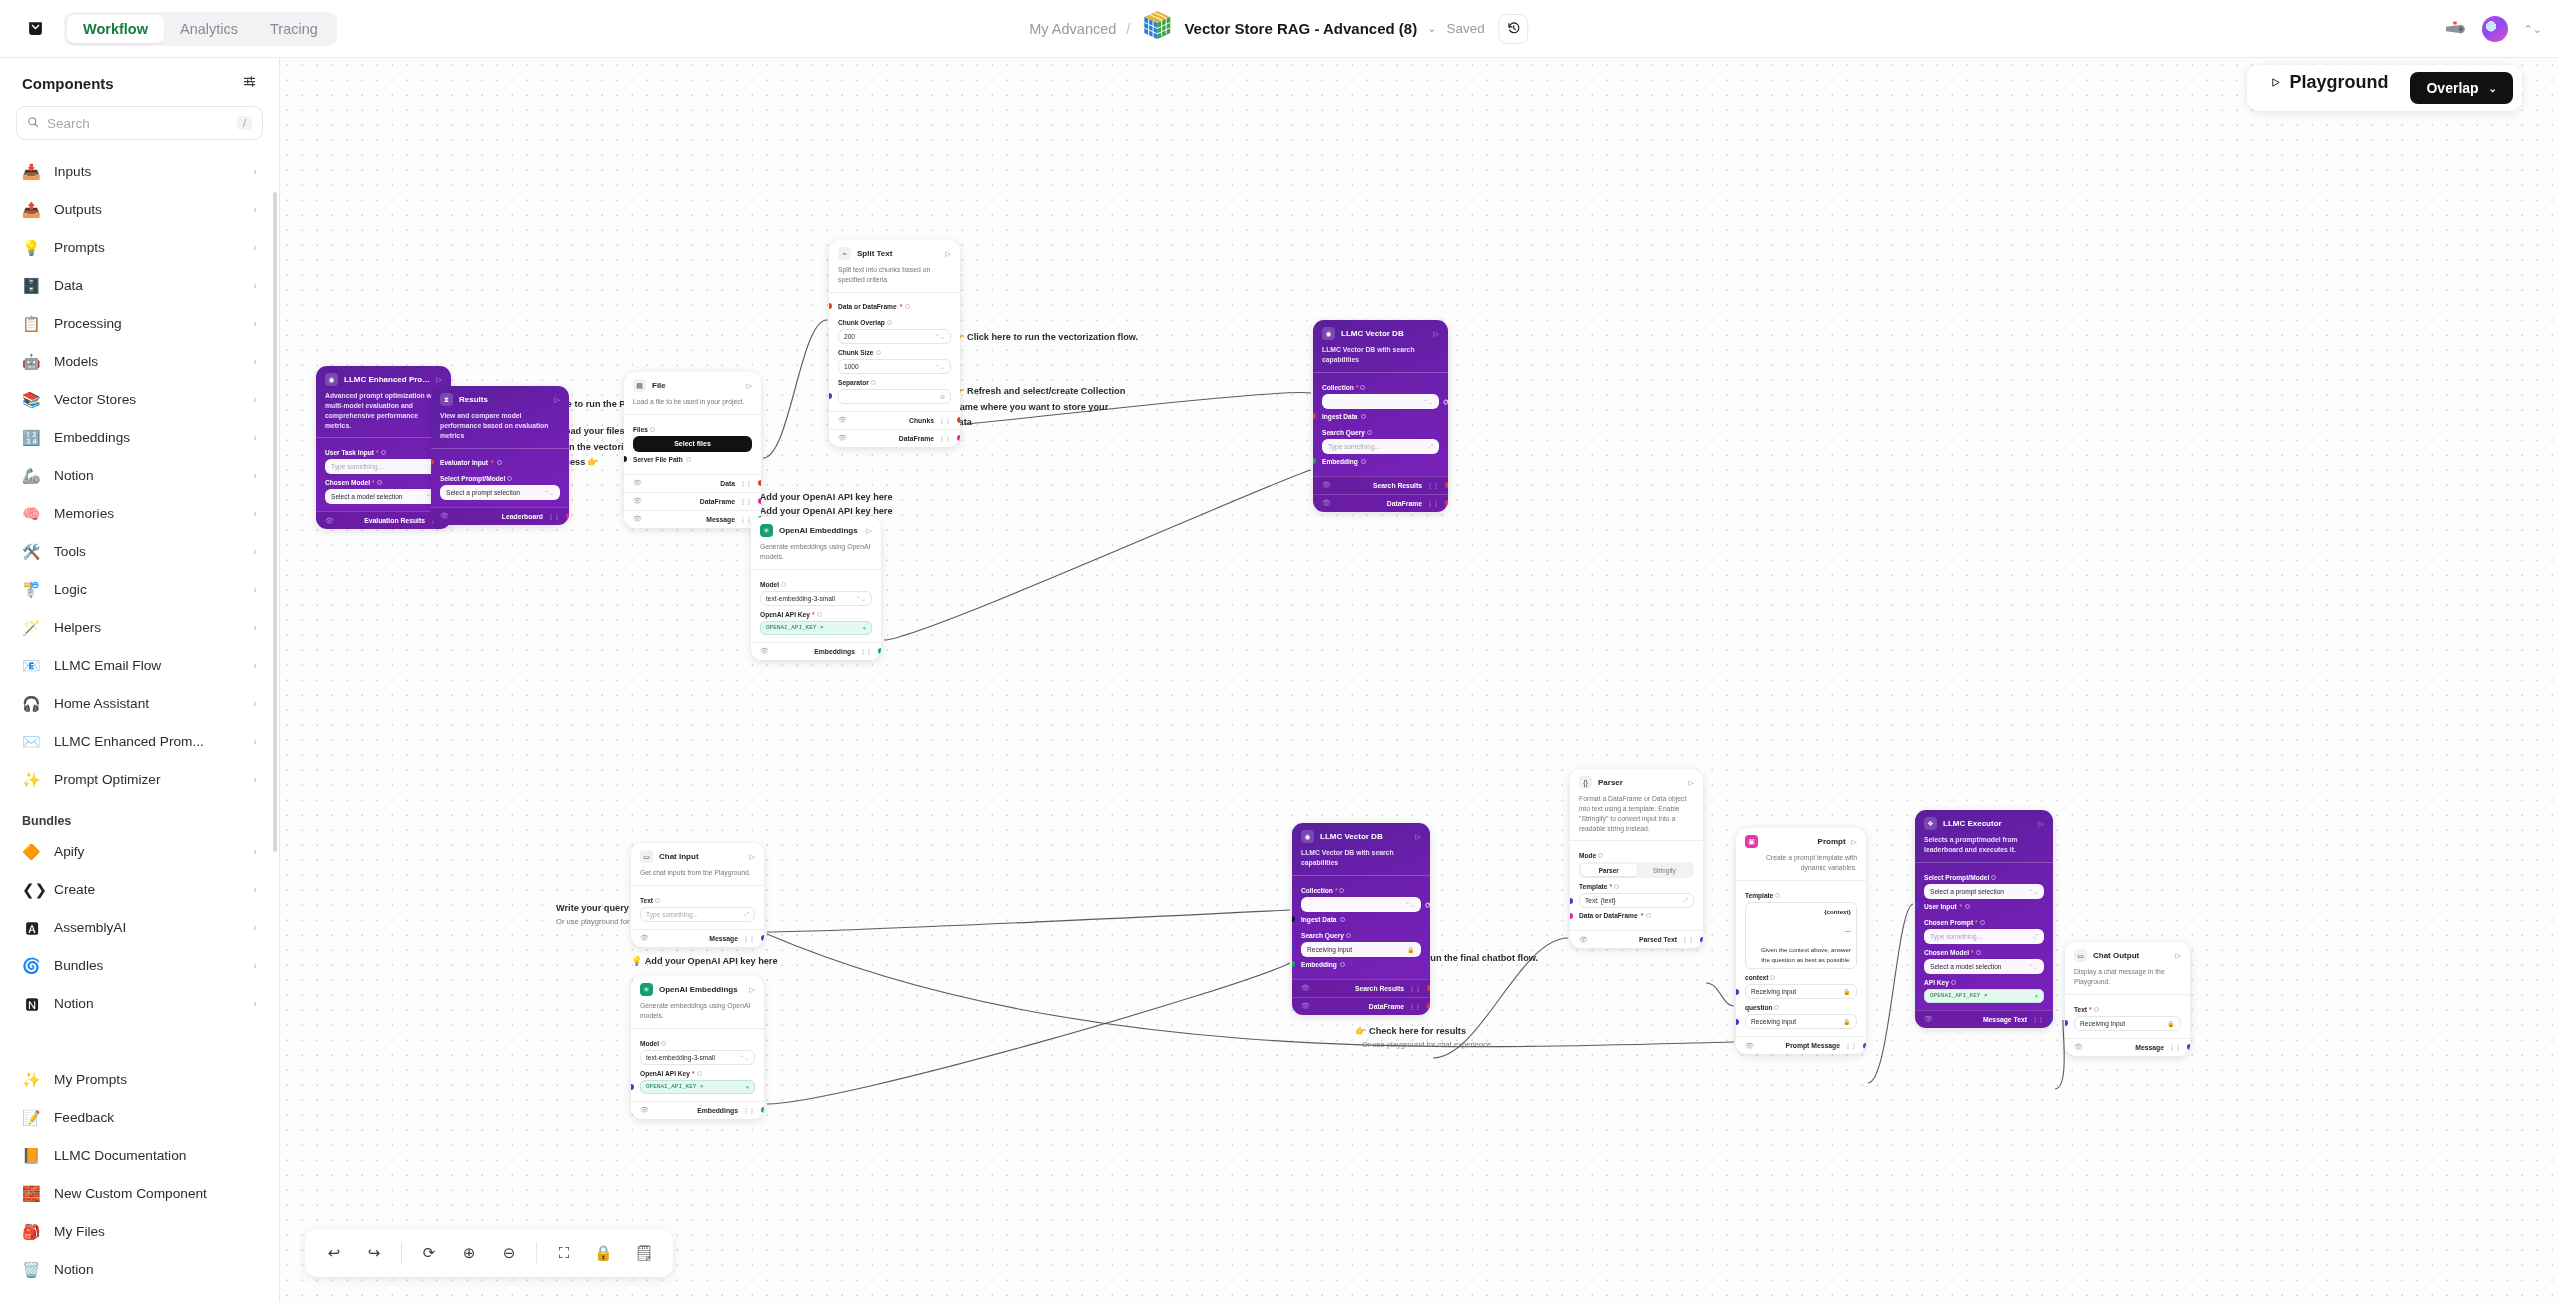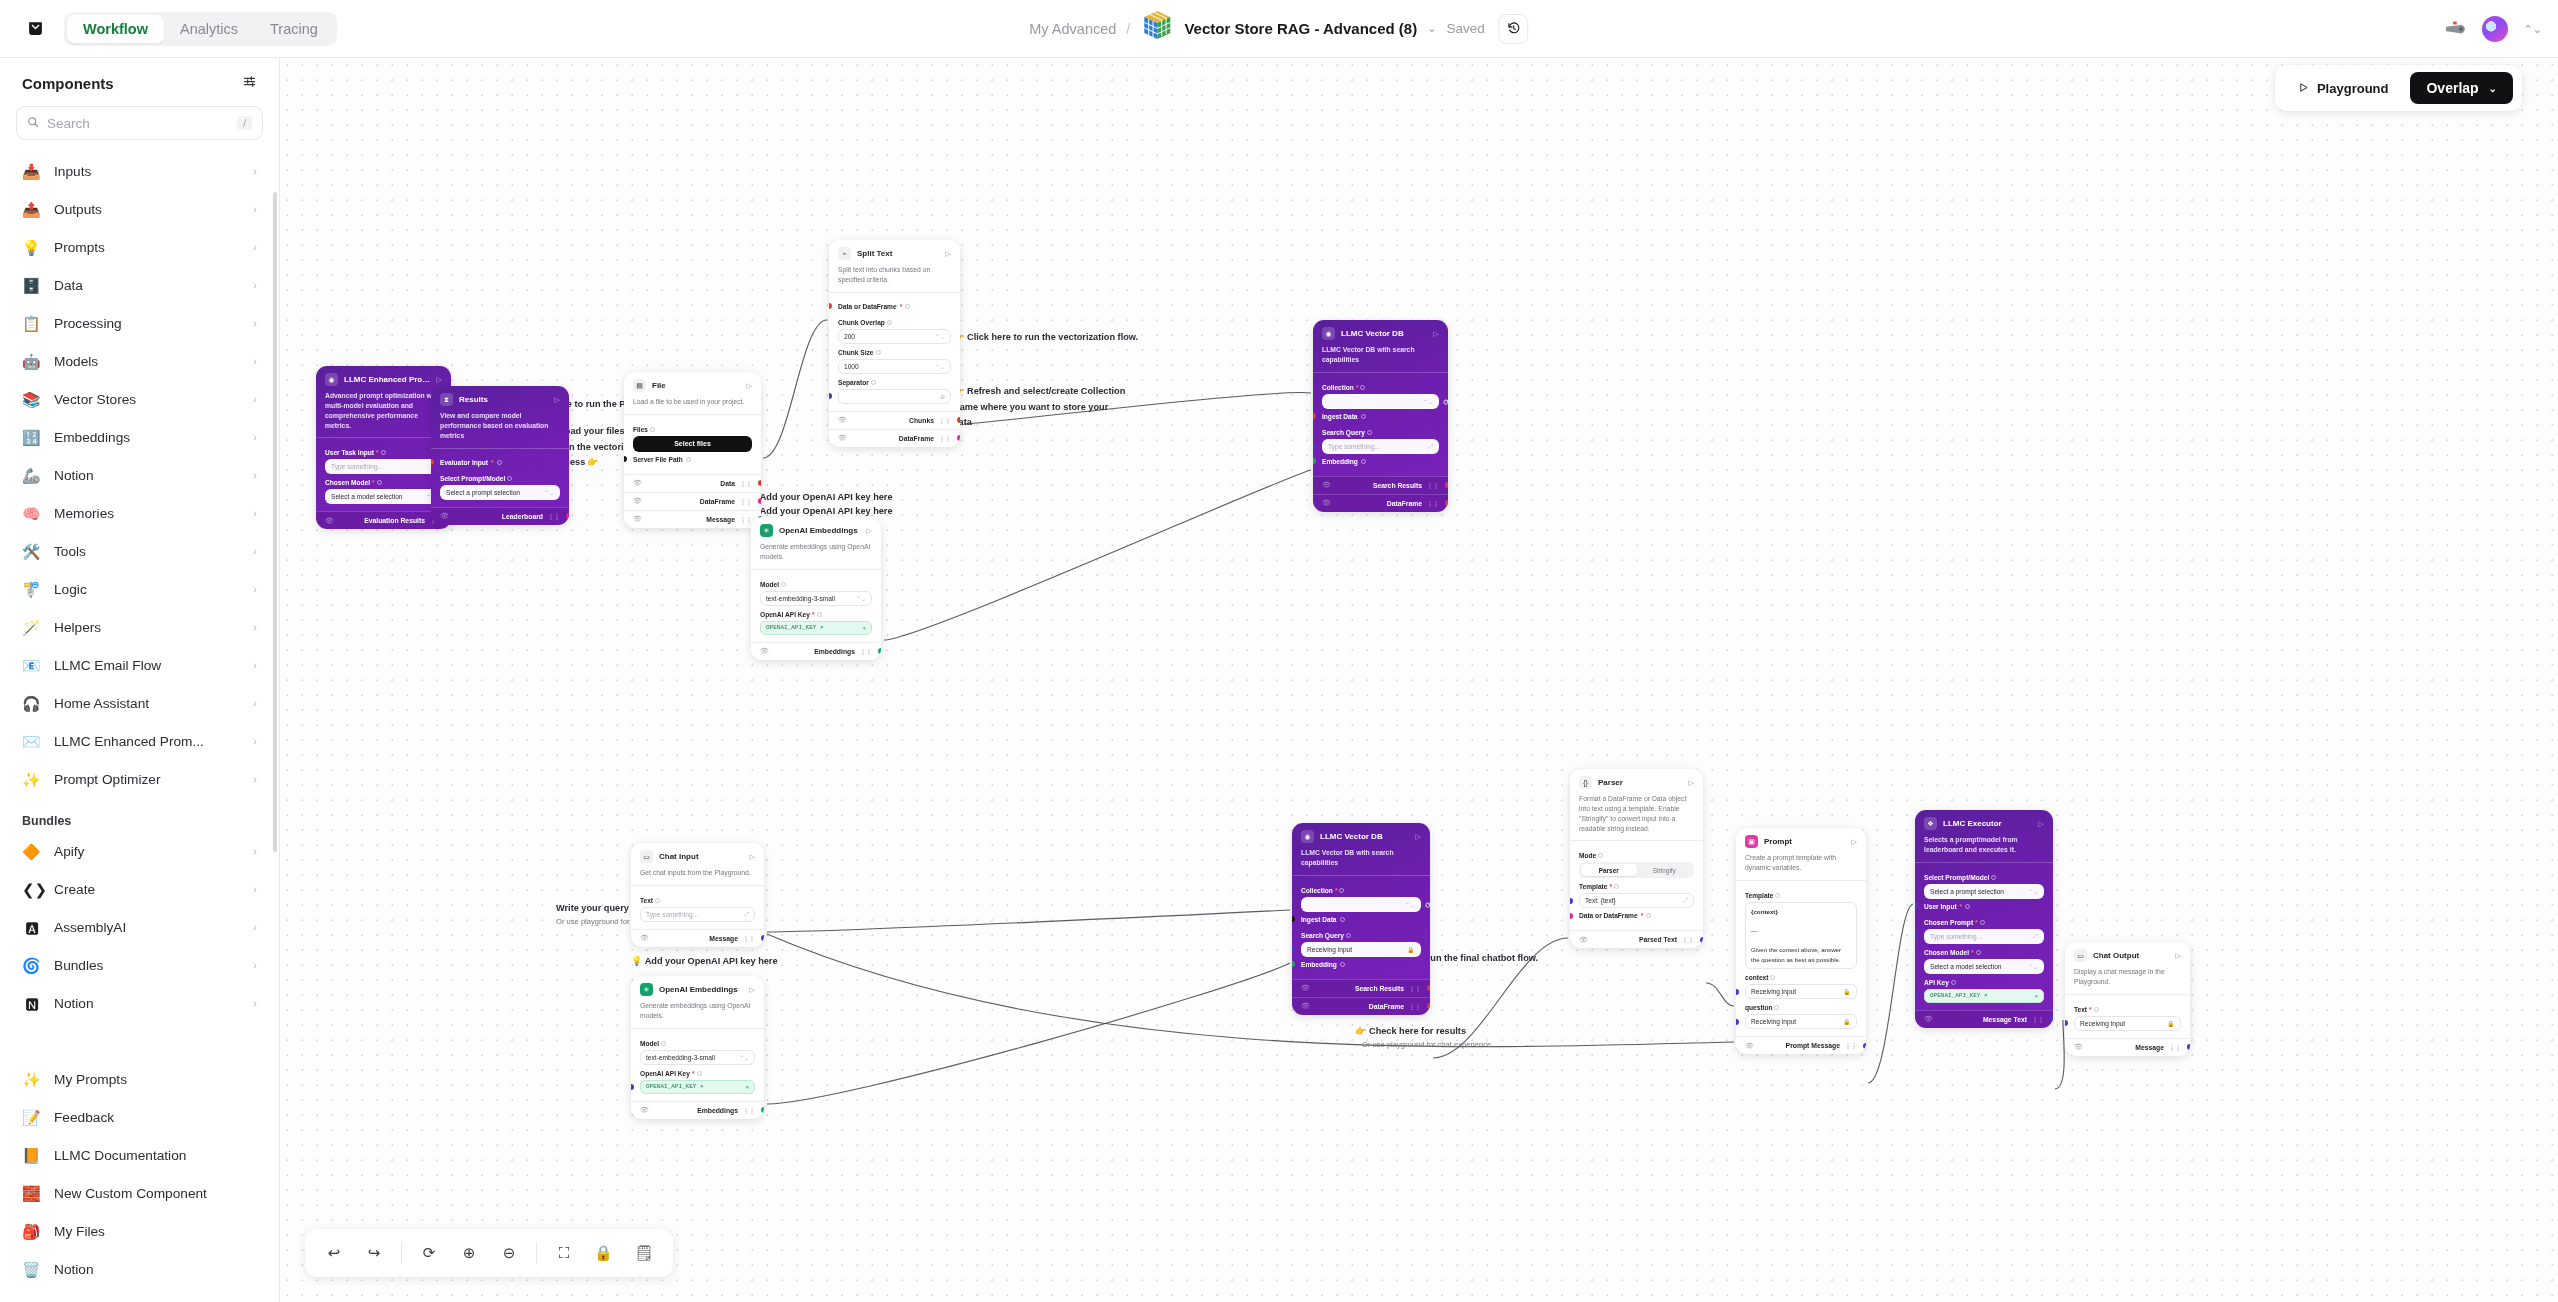--- a/index.html
+++ b/index.html
@@ -114,22 +114,22 @@
     overflow:hidden;
   }
 
   
   #action-cluster {
     position:absolute; right:36px; top:7px;
     background:#fff; border-radius:12px; box-shadow:0 2px 10px rgba(0,0,0,.10);
     display:flex; align-items:center; gap:8px; padding:7px 9px; z-index:20;
   }
   #playground-btn {
-    display:flex; align-items:center; gap:8px; padding:0 14px; height:32px;
-    border-radius:8px; font-size:13px; font-weight:600; color:#18181b; cursor:pointer;
+    display:flex; align-items:flex-start; gap:8px; padding:0 14px; height:32px;
+    border-radius:8px; font-size:18px; font-weight:600; color:#18181b; cursor:pointer;
     background:#fff;
   }
   #publish-btn {
     display:flex; align-items:center; gap:10px; padding:0 16px; height:32px;
     border-radius:8px; background:#111114; color:#fff; font-size:14px; font-weight:600;
     cursor:pointer;
   }
 
   
   #bottom-toolbar {
@@ -940,21 +940,21 @@
             <span class="port p-pink" style="left: -12px; top: 50%; margin-top: -3px;"></span>
           </div>
         </div>
         <div class="nd-foot">
           <span class="eye">👁</span>
           <span>Parsed Text</span>
           <span class="grip">⋮⋮</span>
           <span class="port p-blue" style="right: -3px; top: 50%; margin-top: -3px;"></span>
         </div>
       </div>
-      <div class="node" style="left: 1456px; top: 770px; width: 130px;">
+      <div class="node" style="left: 1456px; top: 770px; width: 130px; text-align: right;">
         <div class="nd-head">
           <div class="nd-ico" style="background: rgb(226, 58, 168); color: rgb(255, 255, 255);">▣</div>
           <div class="nd-title">Prompt</div>
           <div class="nd-play">▷</div>
         </div>
         <div class="nd-desc">Create a prompt template with dynamic variables.</div>
         <div class="nd-divider"></div>
         <div class="nd-body">
           <div class="nd-lbl">
             <span>Template</span>

